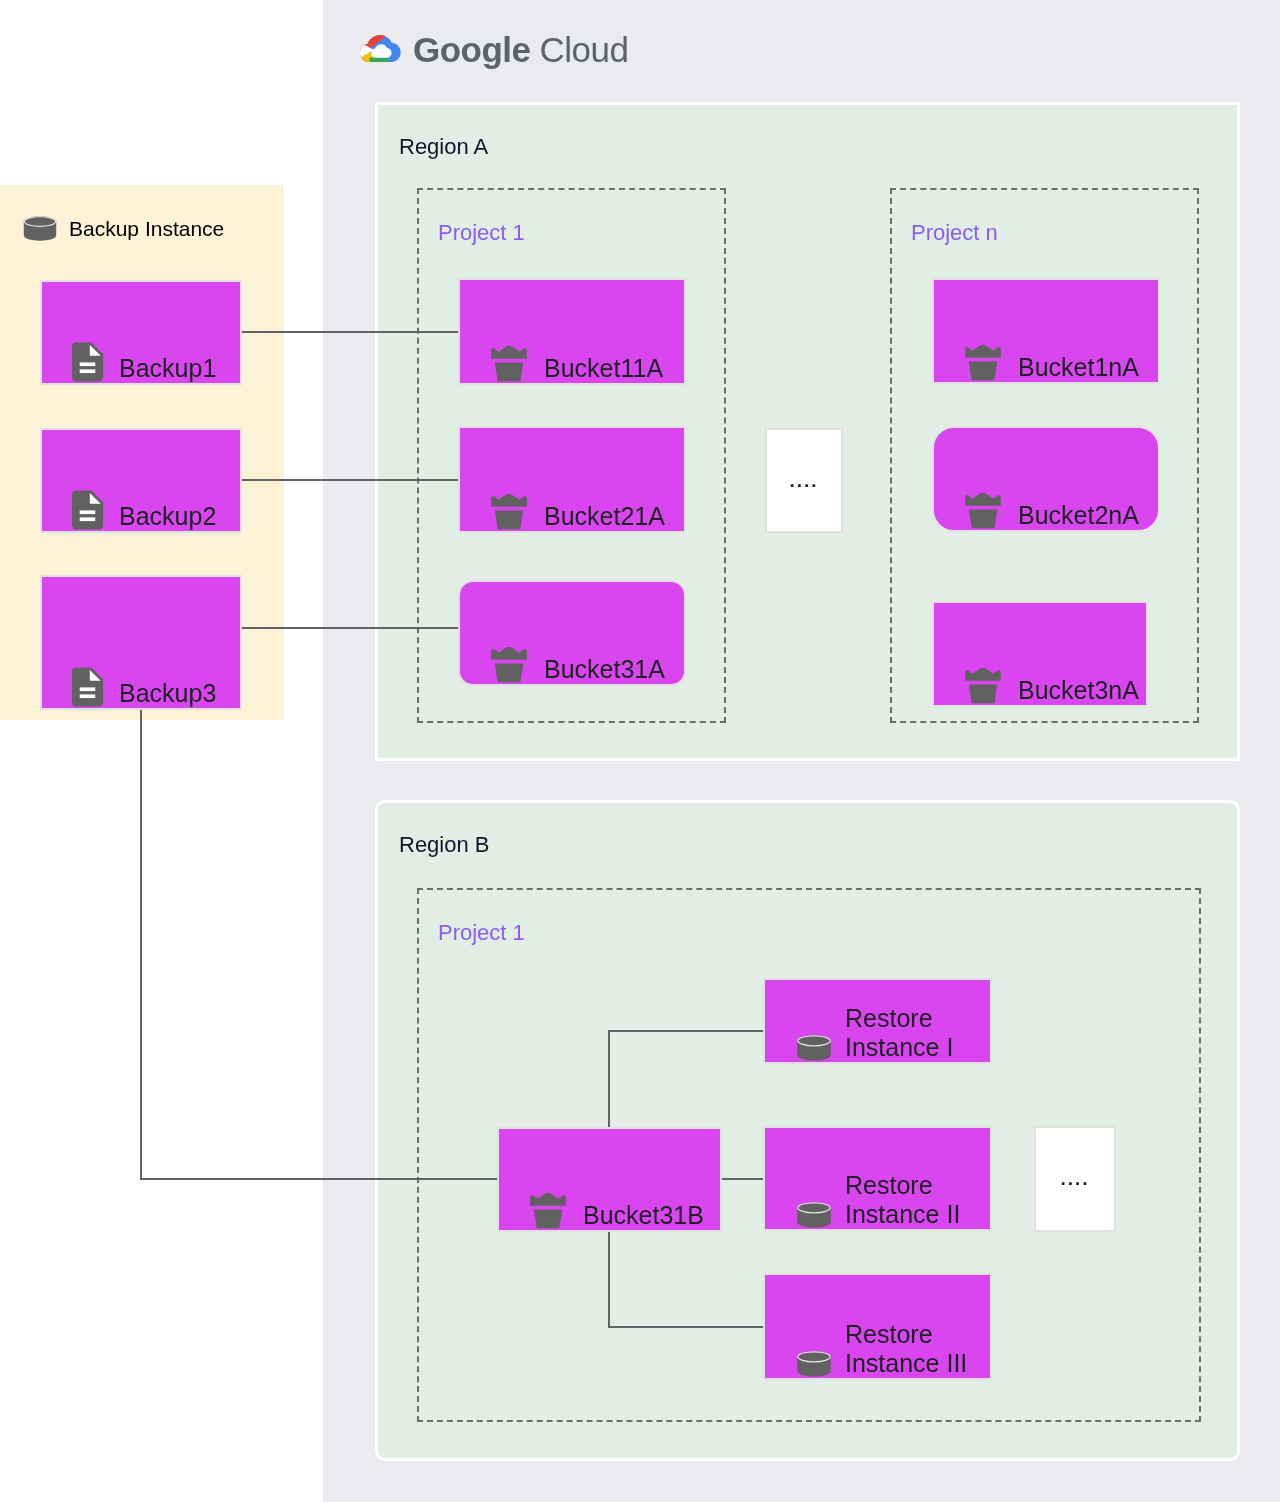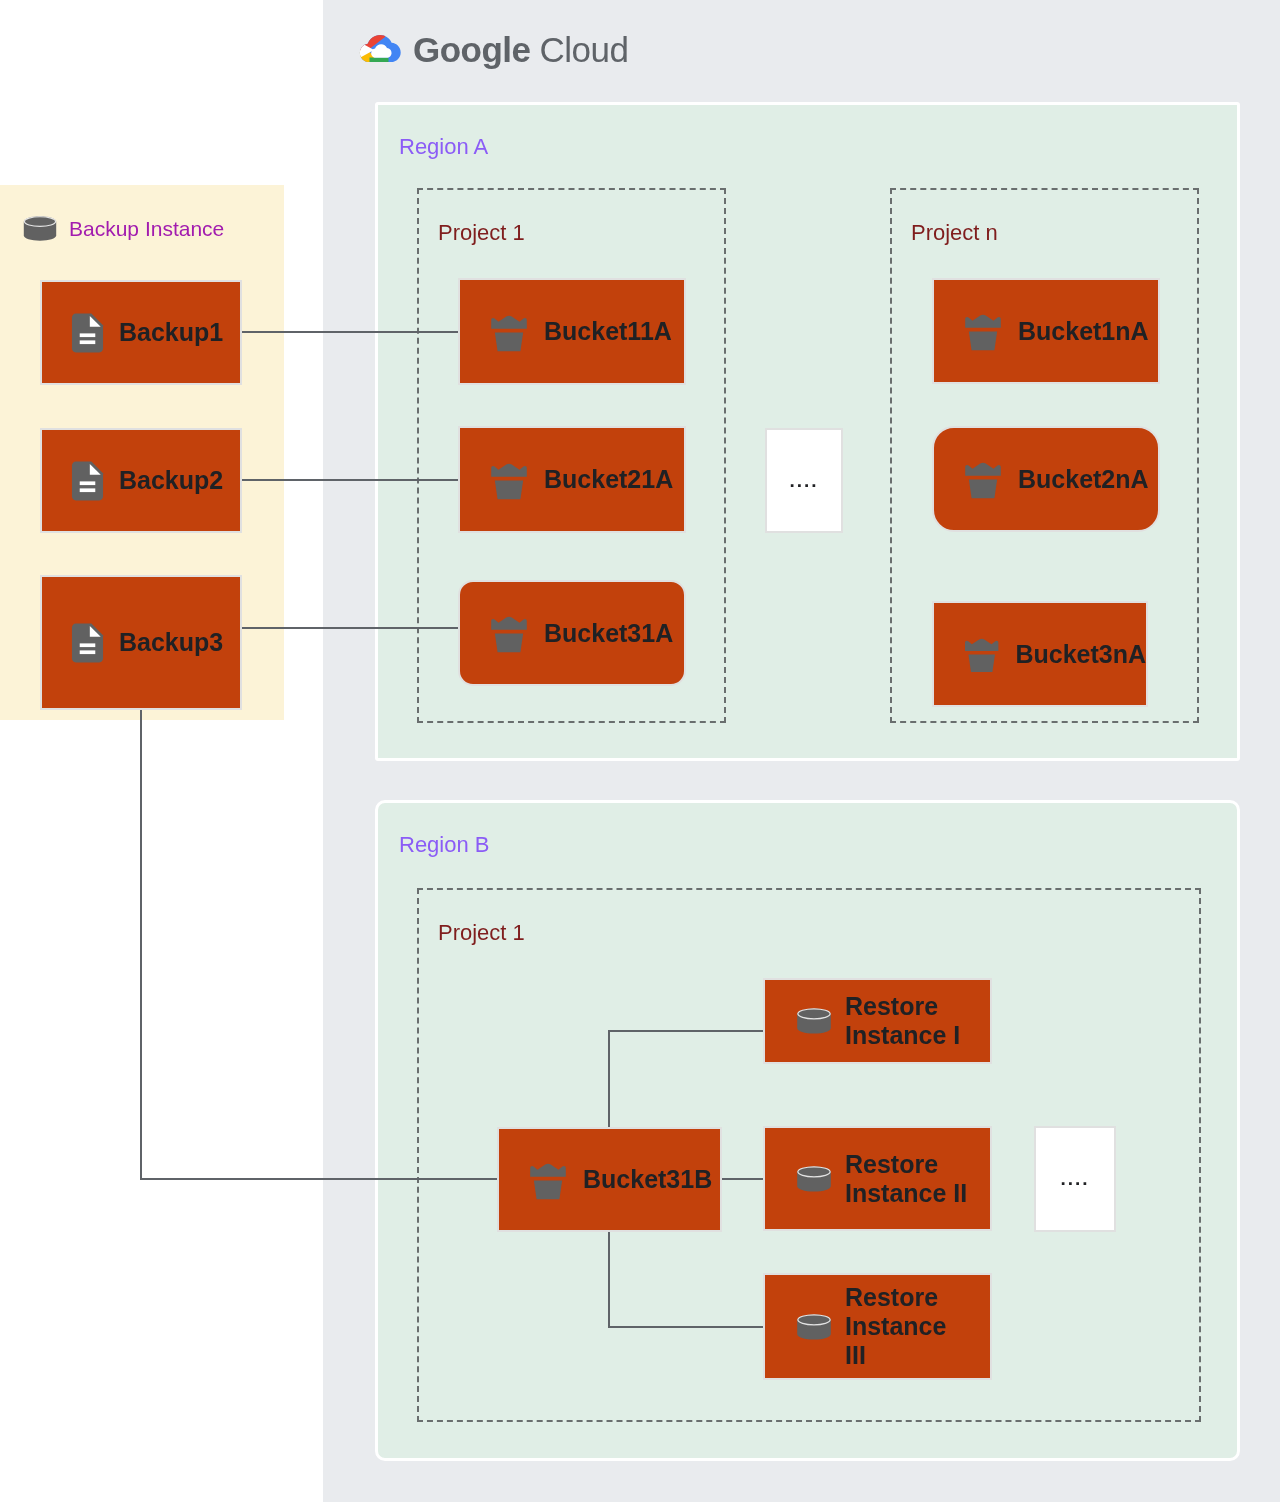--- a/index.html
+++ b/index.html
@@ -10,34 +10,34 @@
   .gcp-panel{position:absolute;left:323px;top:0;width:957px;height:1502px;background:#e9ebee;}
   
   .logo{position:absolute;left:356px;top:30px;display:flex;align-items:center;gap:9px;}
   .logo-text{font-size:35px;color:#5f6368;letter-spacing:-0.5px;white-space:nowrap;}
   .logo-text .g1{font-weight:600;}
   .logo-text .g2{font-weight:400;margin-left:9px;}
   
   .region{position:absolute;background:#e0eee6;border:3px solid #ffffff;border-radius:3px;box-sizing:border-box;}
   .region-a{left:375px;top:102px;width:865px;height:659px;}
   .region-b{left:375px;top:800px;width:865px;height:661px;border-radius:10px;}
-  .region-label{position:absolute;left:21px;top:29px;font-size:22px;color:#8b5cf6;}
+  .region-label{position:absolute;left:21px;top:29px;font-size:22px;color:#0f172a;}
   .project{position:absolute;border:2px dashed #696e6e;box-sizing:border-box;}
-  .project-label{position:absolute;left:19px;top:30px;font-size:22px;color:#7f1d1d;}
+  .project-label{position:absolute;left:19px;top:30px;font-size:22px;color:#8b5cf6;}
   .proj-1a{left:39px;top:83px;width:309px;height:535px;}
   .proj-na{left:512px;top:83px;width:309px;height:535px;}
   .proj-1b{left:39px;top:85px;width:784px;height:534px;}
   
   .backup-panel{position:absolute;left:0;top:185px;width:284px;height:535px;background:#fcf3d7;}
   .legend{position:absolute;left:22px;top:30px;display:flex;align-items:center;gap:11px;}
-  .legend-label{font-size:21px;color:#a21caf;}
+  .legend-label{font-size:21px;color:#000000;}
   
   .node{
-    position:absolute;background:#c2410c;border:2px solid #e0e0e0;box-sizing:border-box;
-    display:flex;align-items:center;padding-left:28px;gap:14px;font-weight:bold;
+    position:absolute;background:#d946ef;border:2px solid #e0e0e0;box-sizing:border-box;
+    display:flex;align-items:flex-end;padding-left:28px;gap:14px;
   }
   .node .label{font-size:25px;color:#202124;line-height:1.16;}
   .restore .label{width:128px;}
   .dots-node{
     position:absolute;background:#ffffff;border:2px solid #e0e0e0;box-sizing:border-box;
     display:flex;align-items:center;justify-content:center;
   }
   .dots-node .dots{font-size:19px;font-weight:700;letter-spacing:2px;color:#202124;}
   
   .connectors{position:absolute;left:0;top:0;pointer-events:none;}

